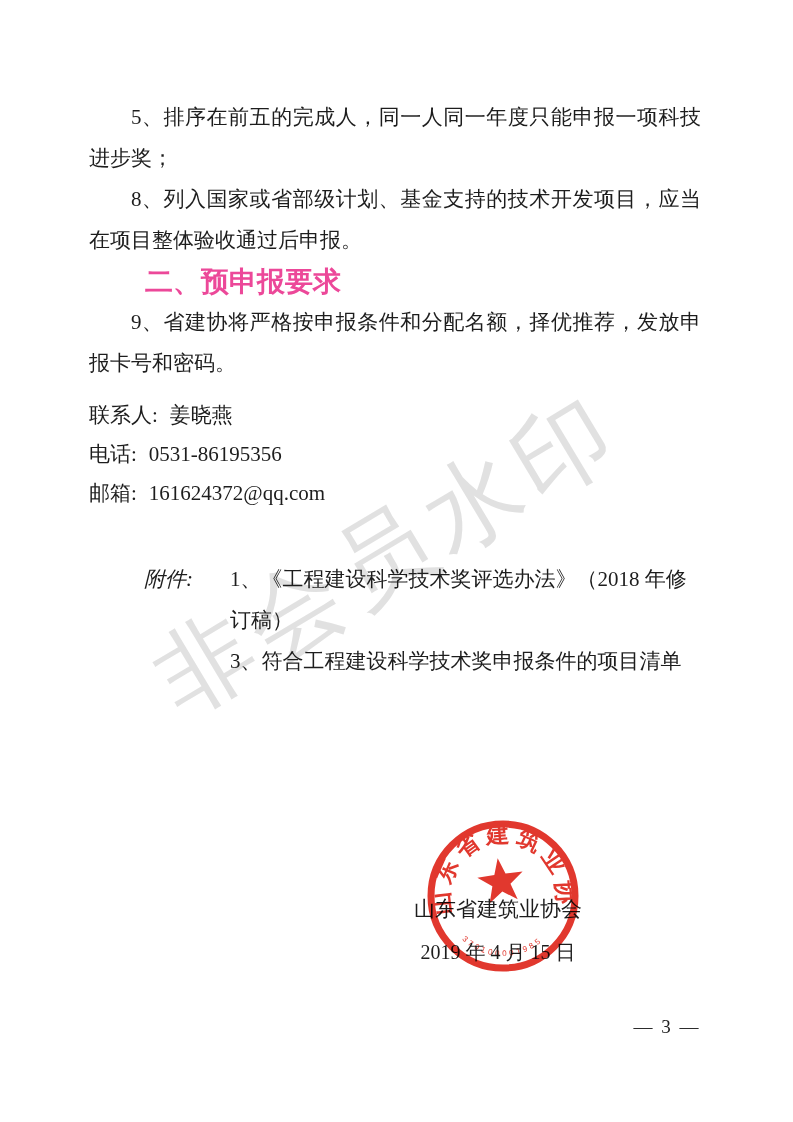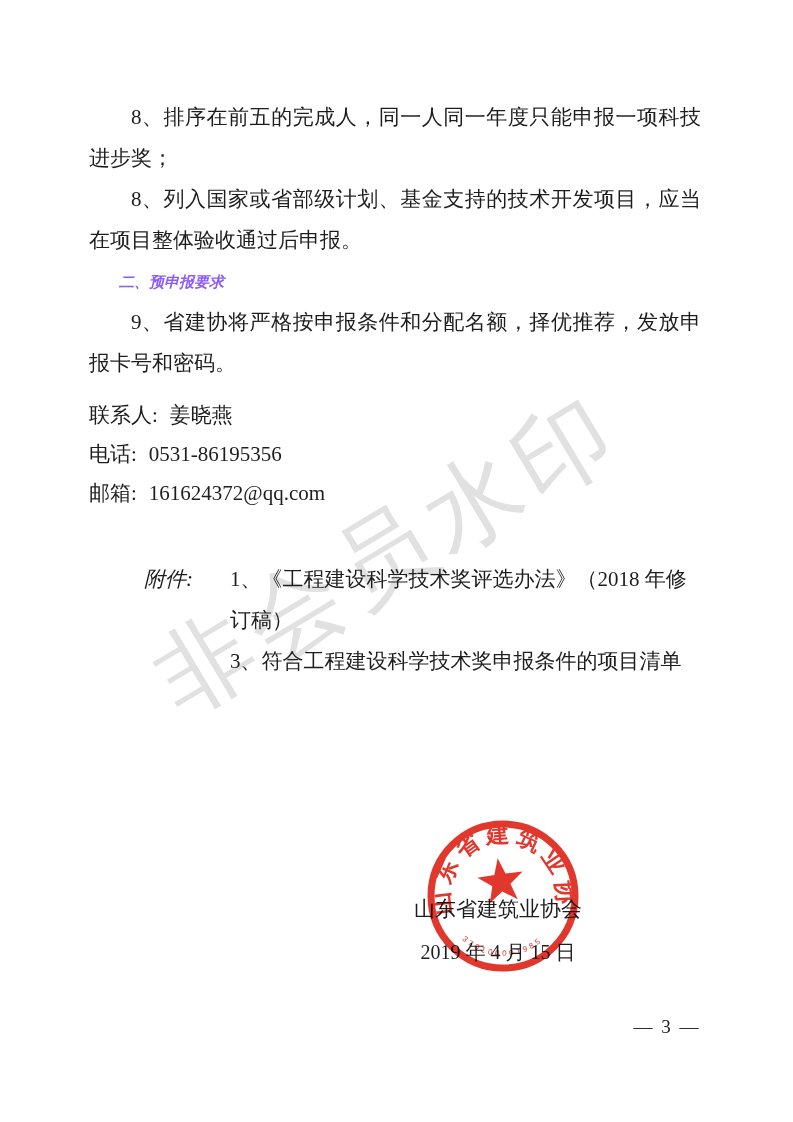--- a/index.html
+++ b/index.html
@@ -35,27 +35,26 @@
   }
   .para {
     margin: 0;
     font-size: 21px;
     line-height: 41px;
     text-align: justify;
     text-indent: 2em;
   }
   .section-heading {
     margin: 0;
-    font-size: 15px;
+    font-size: 28px;
     line-height: 41px;
     text-indent: 2em;
     font-family: "Liberation Sans", "DejaVu Sans", sans-serif;
     font-weight: bold;
-    color: #8b5cf6;
-    font-style: italic;
+    color: #ec4899;
   }
   .contact { margin-top: 12px; }
   .contact-row { margin: 0; font-size: 21px; line-height: 39px; }
   .contact-row .value { margin-left: 12px; }
   .attachments { margin-top: 46px; margin-left: 55px; font-size: 21px; line-height: 41px; }
   .attach-row { display: flex; }
   .attach-label { width: 86px; flex: 0 0 86px; font-style: italic; }
   .attach-indent { padding-left: 86px; }
   .signature {
     position: absolute;
@@ -91,21 +90,21 @@
   }
 </style>
 </head>
 <body>
 
 <div class="page">
 
   <div class="watermark">非会员水印</div>
 
   <div class="content">
-    <p class="para">8、排序在前五的完成人，同一人同一年度只能申报一项科技进步奖；</p>
+    <p class="para">5、排序在前五的完成人，同一人同一年度只能申报一项科技进步奖；</p>
     <p class="para">8、列入国家或省部级计划、基金支持的技术开发项目，应当在项目整体验收通过后申报。</p>
     <h2 class="section-heading">二、预申报要求</h2>
     <p class="para">9、省建协将严格按申报条件和分配名额，择优推荐，发放申报卡号和密码。</p>
 
     <div class="contact">
       <p class="contact-row">
         <span>联系人:</span><span class="value">姜晓燕</span>
       </p>
       <p class="contact-row">
         <span>电话:</span><span class="value">0531-86195356</span>

